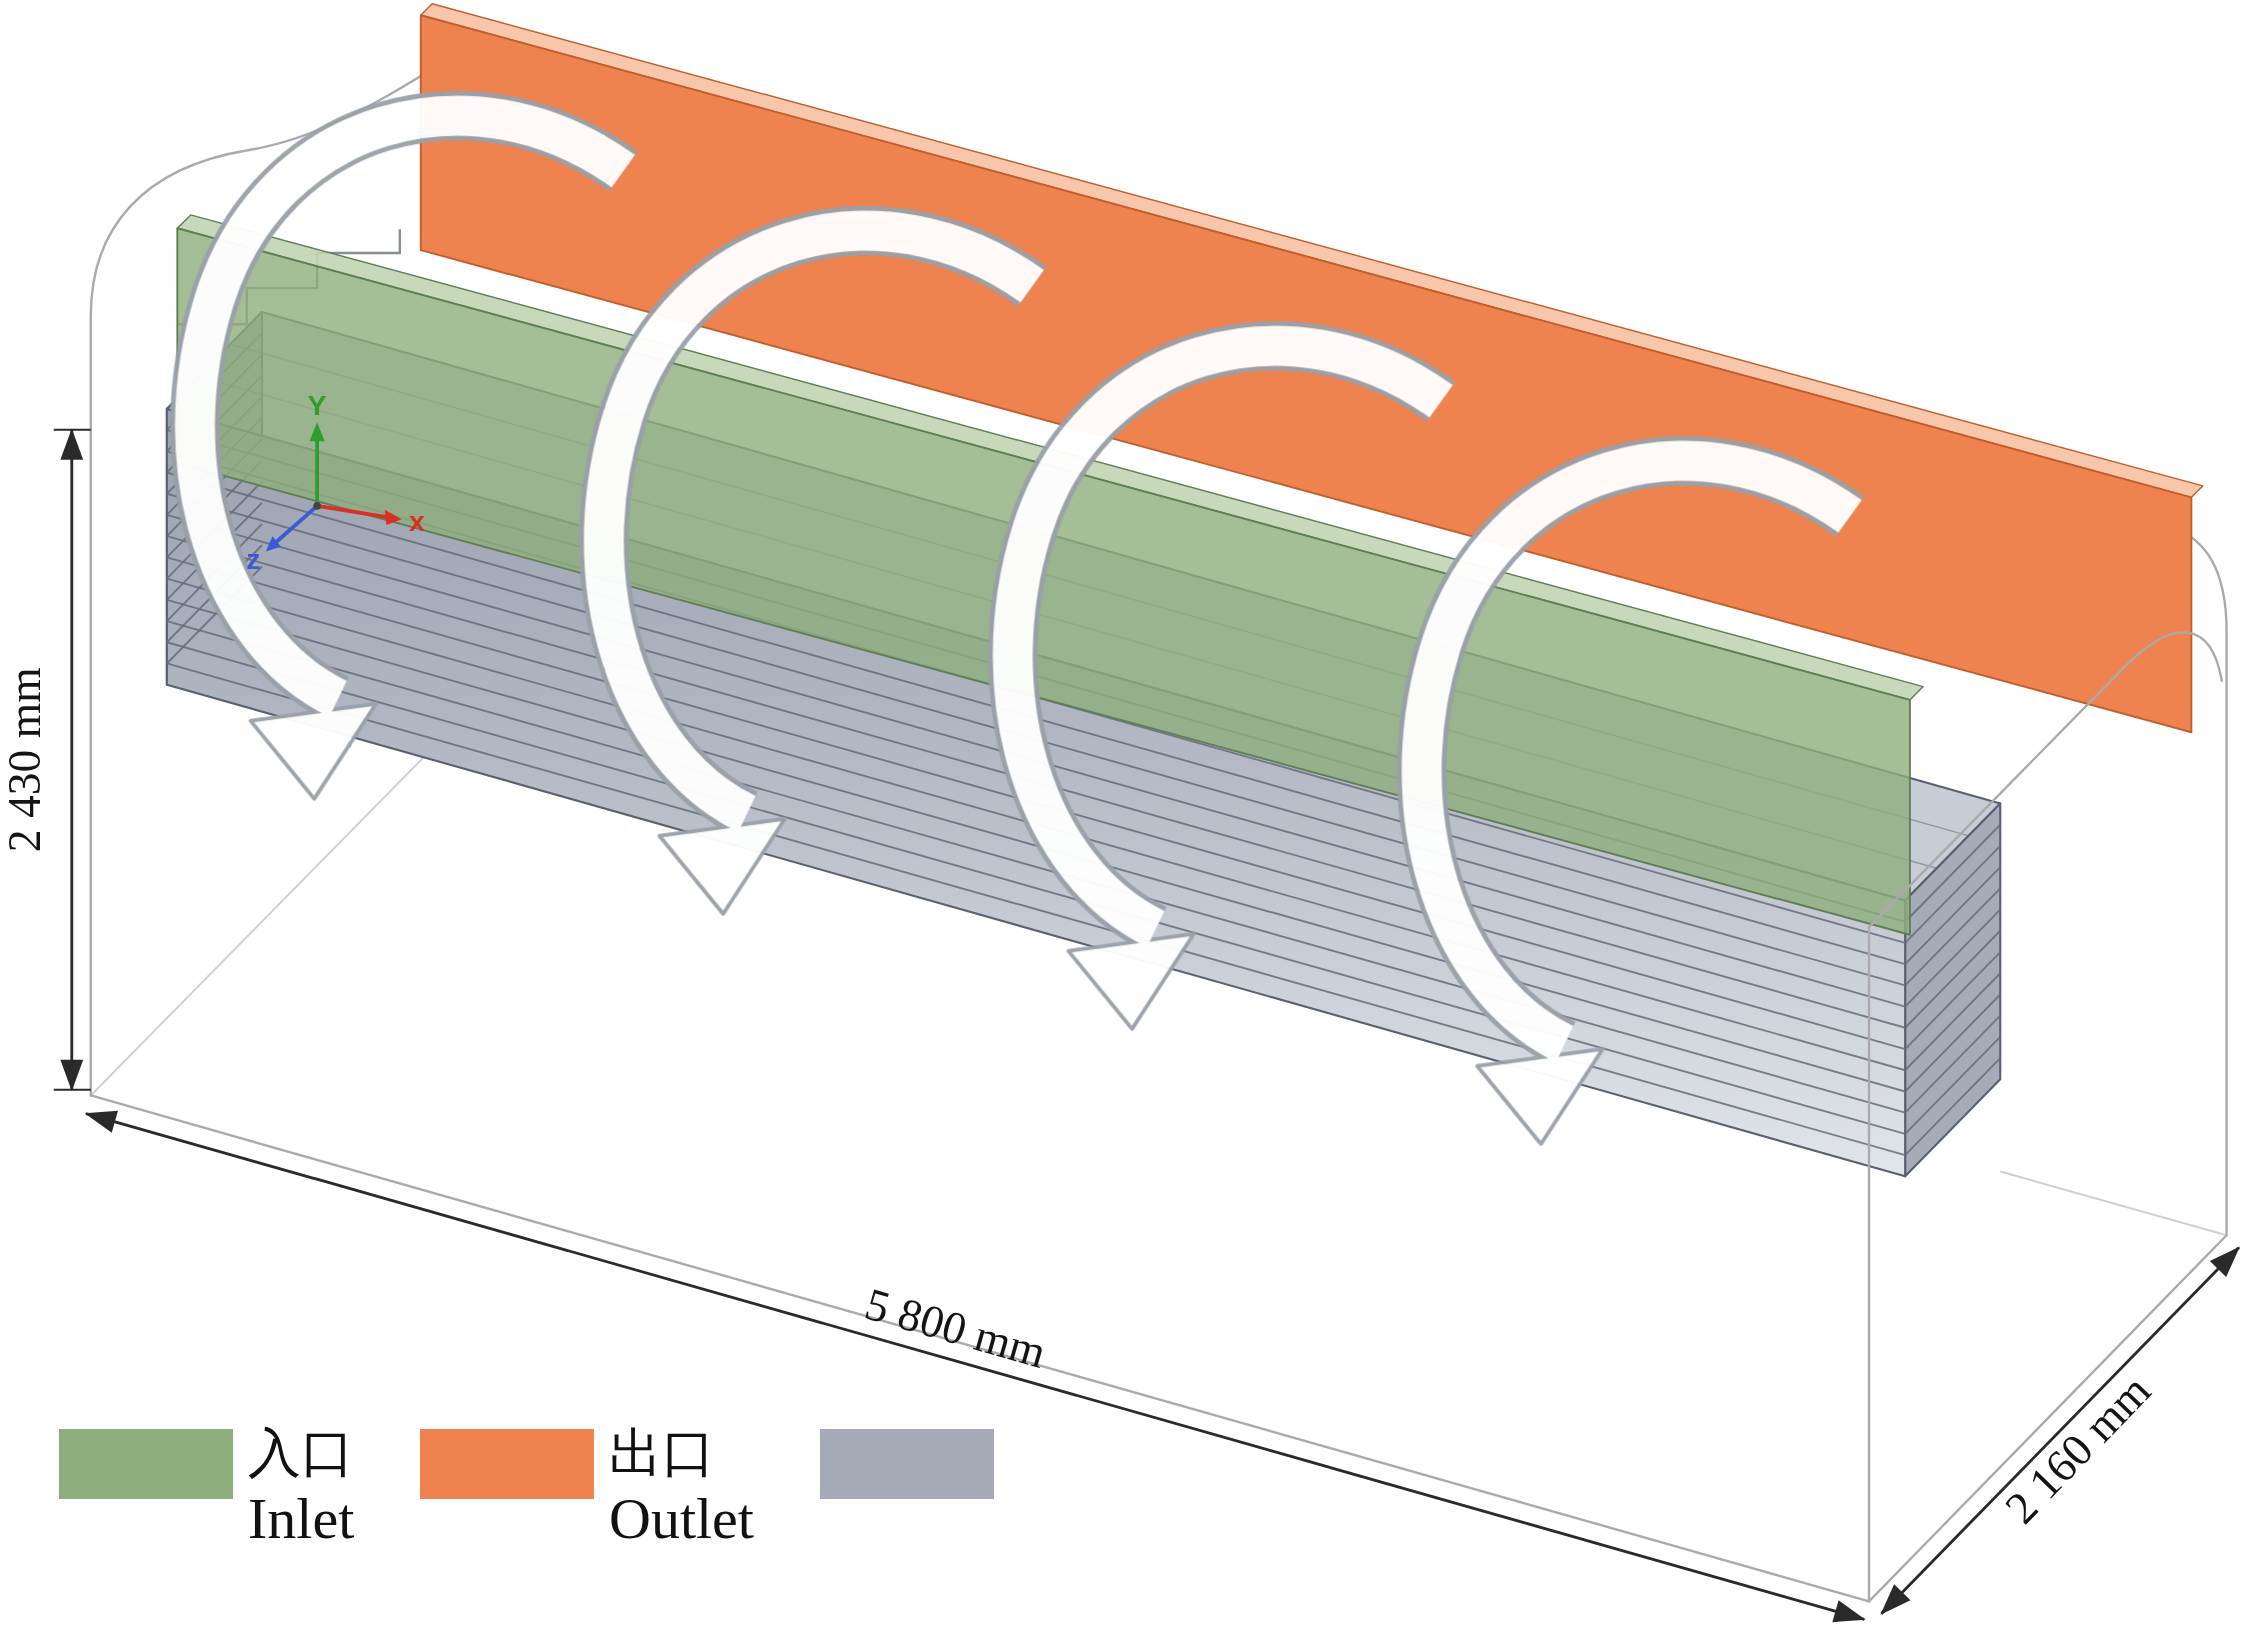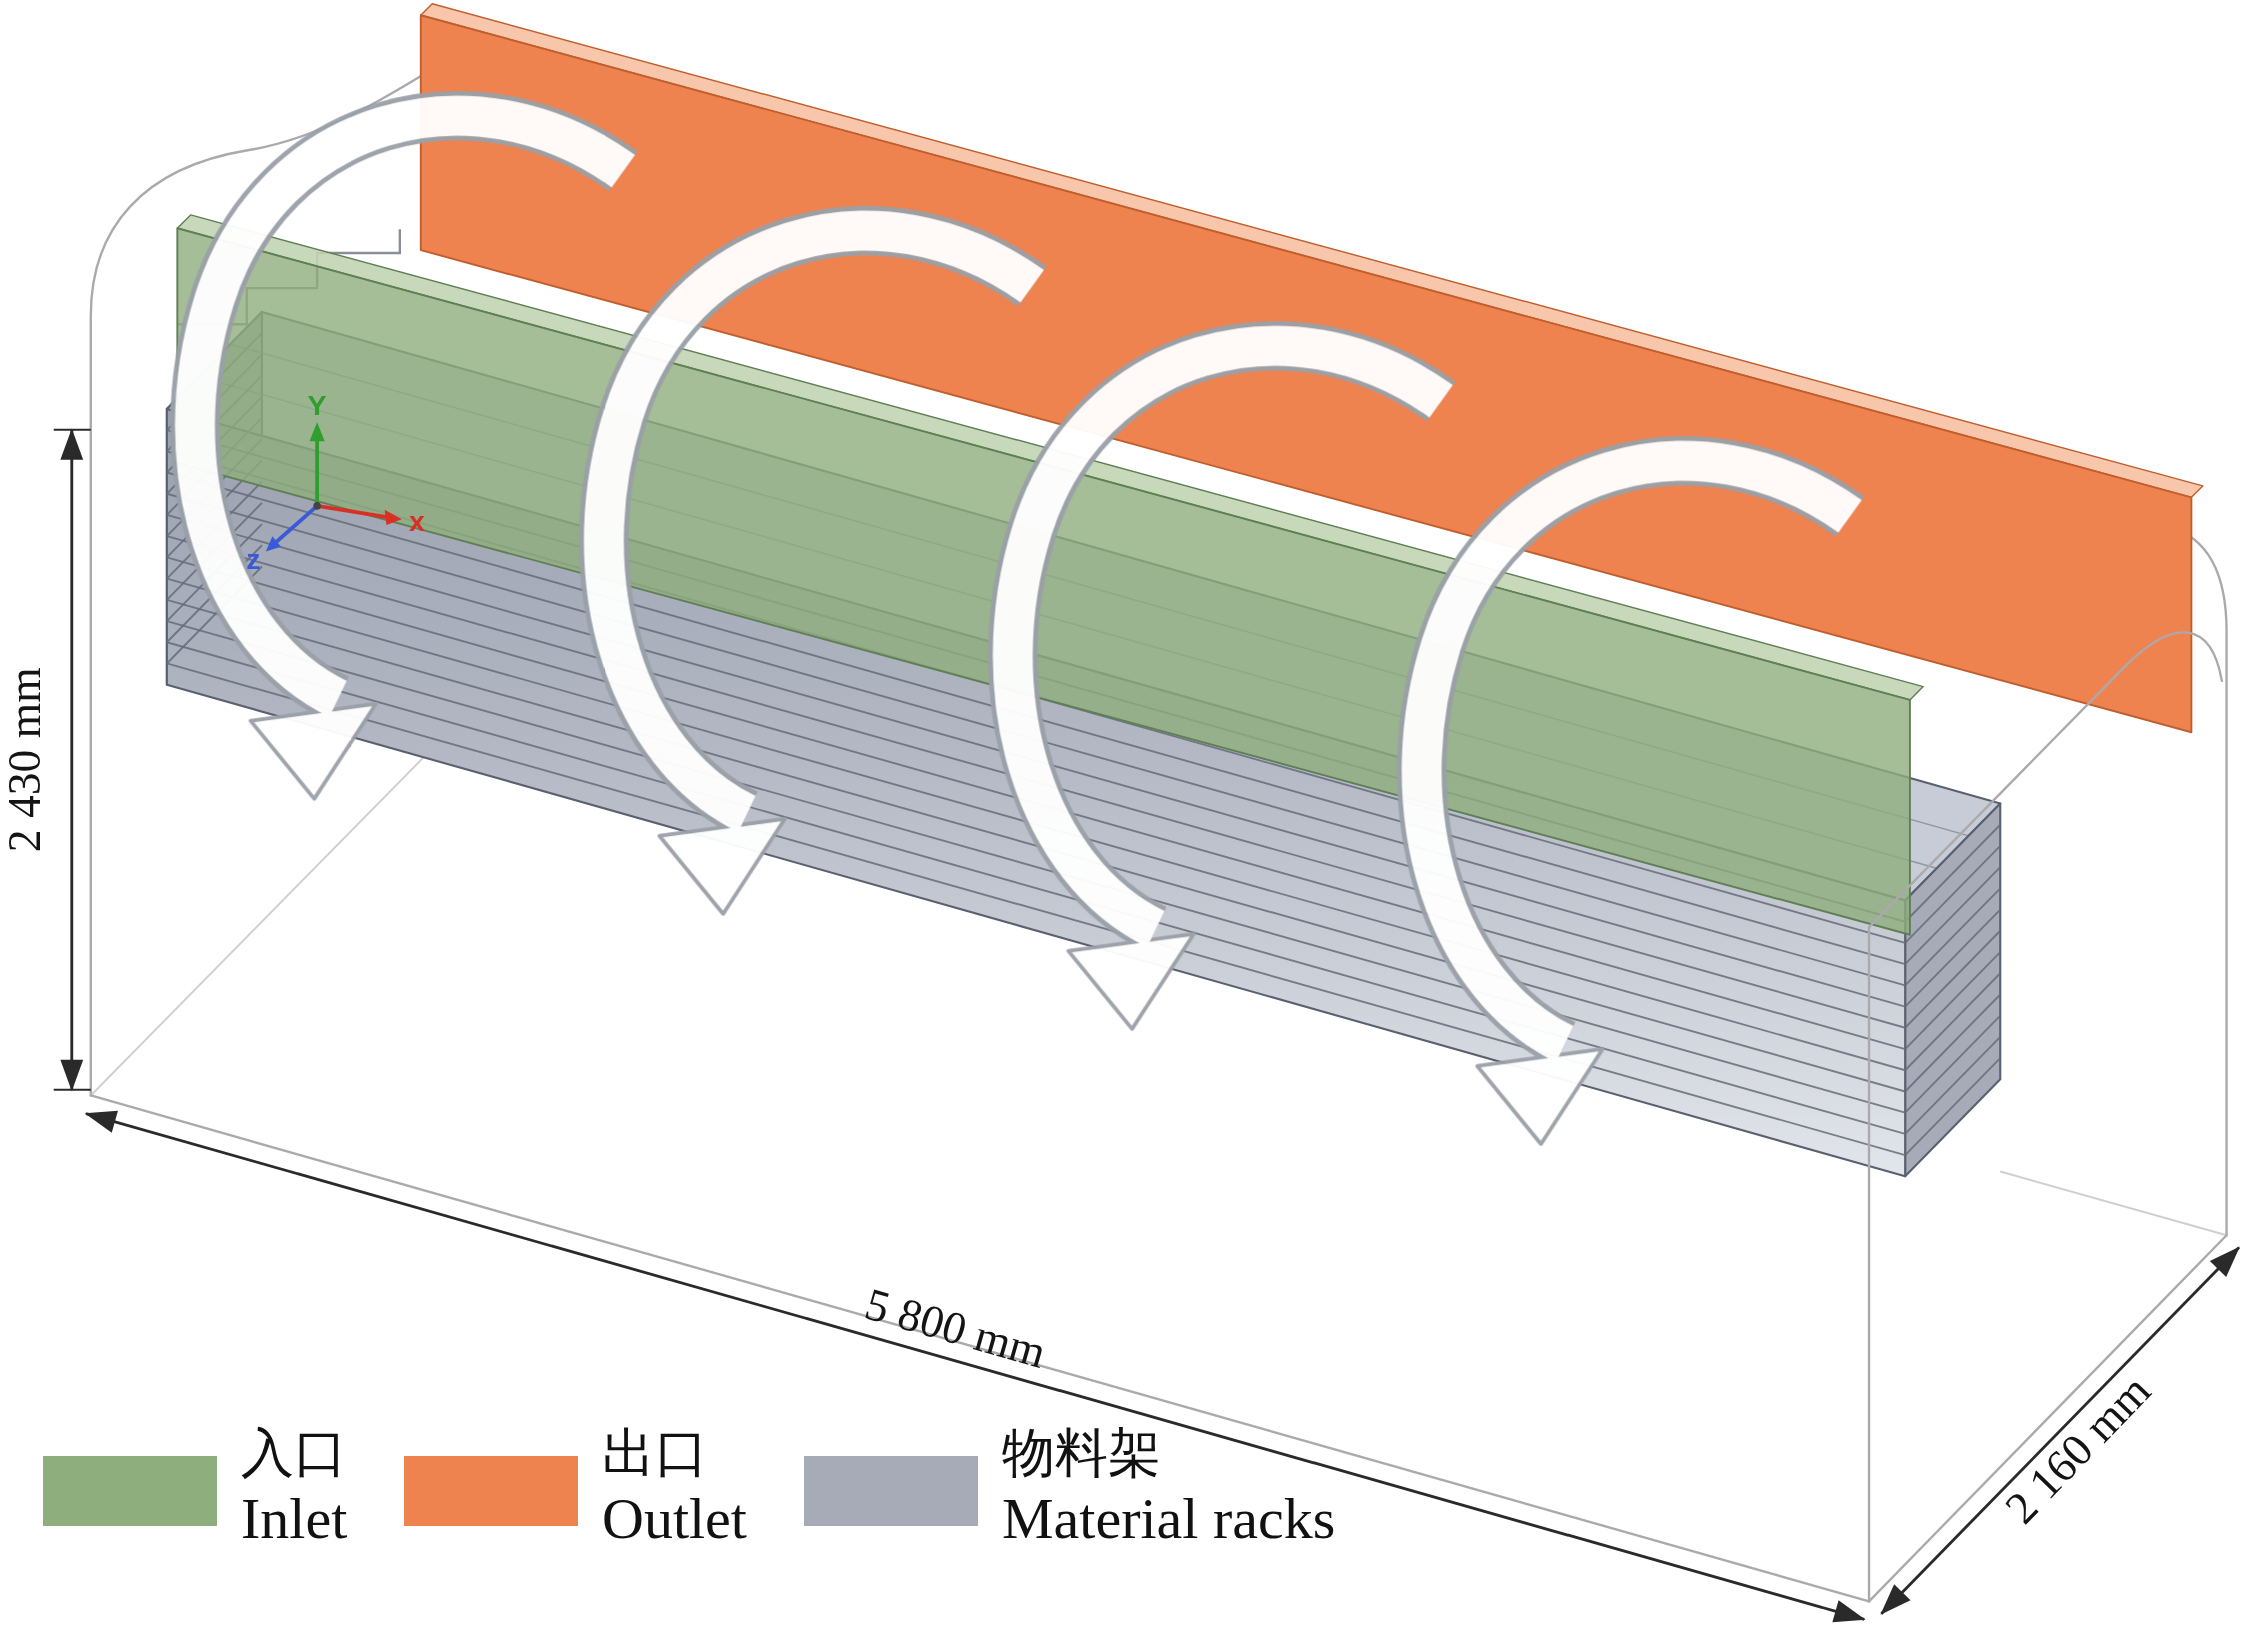--- a/index.html
+++ b/index.html
@@ -12,21 +12,21 @@
   .rails line{stroke:#676c7a;stroke-width:1.6;opacity:.55;}
   .rack-face{stroke:#596070;stroke-width:2.2;stroke-linejoin:round;}
   .panel-edge{stroke-linejoin:round;}
   .arc-outer{fill:none;stroke:#9aa0a8;stroke-width:52;}
   .arc-inner{fill:none;stroke:#ffffff;stroke-width:42;}
   .flow-head{fill:#ffffff;stroke:#9aa0a8;stroke-width:4;stroke-linejoin:round;}
   .dim{stroke:#2a2a2a;stroke-width:3;fill:none;}
   .ext{stroke:#2a2a2a;stroke-width:2;}
   .dim-text{font-family:"Liberation Serif","DejaVu Serif",serif;font-size:48px;fill:#141414;text-anchor:middle;}
   .axis-label{font-family:"Liberation Sans","DejaVu Sans",sans-serif;font-size:30px;font-weight:bold;text-anchor:middle;}
-  .legend-item{position:absolute;top:1423px;display:flex;gap:24px;align-items:center;}
+  .legend-item{position:absolute;top:1423px;display:flex;gap:15px;align-items:flex-start;margin-left:16px;}
   .legend-swatch{width:174px;height:70px;flex:none;margin-top:5.7px;}
   .zh{font-size:53px;line-height:1.15;color:#111;}
   .en{font-size:58px;line-height:1.2;color:#111;}
 </style>
 </head>
 <body>
 
 <div class="canvas">
 <svg viewBox="0 0 2362 1732" xmlns="http://www.w3.org/2000/svg">
   <defs>
@@ -182,20 +182,16 @@
   </div>
   <div class="legend-item" style="left:404px">
     <div class="legend-swatch" style="background: rgb(239, 131, 80);"></div>
     <div class="legend-labels">
       <div class="zh">出口</div>
       <div class="en">Outlet</div>
     </div>
   </div>
   <div class="legend-item" style="left:804px">
     <div class="legend-swatch" style="background: rgb(167, 171, 184);"></div>
-    <div class="legend-labels">
-      <div class="zh">物料架</div>
-      <div class="en">Material racks</div>
-    </div>
   </div>
 </div>
 </div>
 
 
 </body></html>

